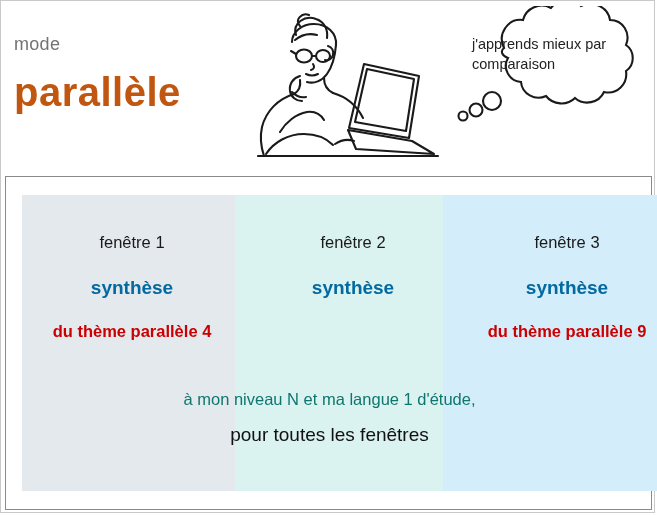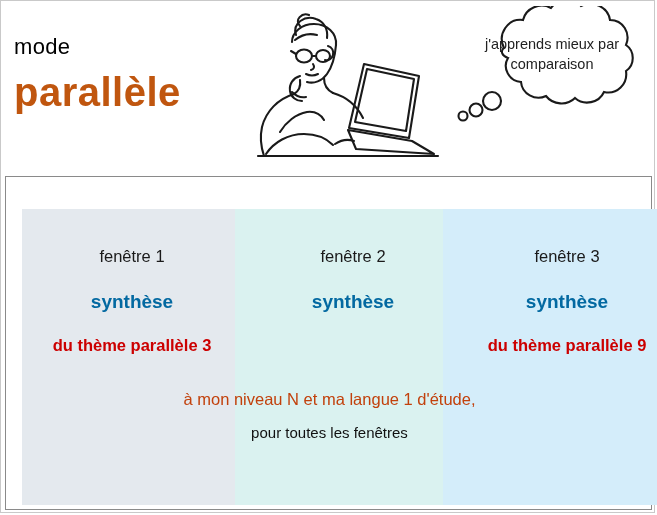--- a/index.html
+++ b/index.html
@@ -27,22 +27,22 @@
   .header {
     position: absolute;
     left: 0; top: 0;
     width: 657px;
     height: 172px;
   }
   .mode-label {
     position: absolute;
     left: 14px;
     top: 34px;
-    font-size: 22px;
-    color: #000000;
+    font-size: 18px;
+    color: #737373;
     letter-spacing: 0.3px;
   }
   .mode-title {
     position: absolute;
     left: 14px;
     top: 70px;
     font-size: 40px;
     font-weight: bold;
     color: #c0560f;
     letter-spacing: 0.5px;
@@ -61,21 +61,21 @@
     left: 452px;
     top: 6px;
     width: 200px;
     height: 126px;
   }
   .bubble-text {
     position: absolute;
     left: 472px;
     top: 34px;
     width: 160px;
-    text-align: center;
+    text-align: left;
     font-size: 14.5px;
     color: #222222;
     line-height: 20px;
   }
 
   
   .panel {
     position: absolute;
     left: 5px;
     top: 176px;
@@ -86,21 +86,21 @@
     background: #ffffff;
   }
   .columns {
     position: absolute;
     left: 0; top: 0;
     width: 647px;
     height: 332px;
   }
   .col {
     position: absolute;
-    top: 32px;
+    top: 18px;
     width: 220px;
     height: 296px;
   }
   .col1 { left: 16px;  background: #e4e9ee; }
   .col2 { left: 229px; background: #daf2f0; padding-left: 16px; }
   .col3 { left: 437px; background: #d4edfa; }
 
   .col-head {
     position: absolute;
     top: 38px;
@@ -132,29 +132,29 @@
     line-height: 25px;
   }
 
   .footer-line1 {
     position: absolute;
     left: 0;
     top: 213px;
     width: 647px;
     text-align: center;
     font-size: 16.5px;
-    color: #c2410c;
+    color: #0f766e;
   }
   .footer-line2 {
     position: absolute;
     left: 0;
     top: 247px;
     width: 647px;
     text-align: center;
-    font-size: 15px;
+    font-size: 19px;
     color: #111111;
   }
 </style>
 </head>
 <body>
 
 <div class="page-border"></div>
 
 <div class="header">
   <div class="mode-label">mode</div>
@@ -215,21 +215,21 @@
   </div>
   <div class="bubble-text">j'apprends mieux par comparaison</div>
 </div>
 
 <div class="panel">
   <div class="columns">
 
     <div class="col col1" style="background: rgb(228, 233, 238);">
       <div class="col-head">fenêtre 1</div>
       <div class="col-synth">synthèse</div>
-      <div class="col-sub">du thème parallèle 3</div>
+      <div class="col-sub">du thème parallèle 4</div>
     </div>
 
     <div class="col col2" style="background: rgb(218, 242, 240);">
       <div class="col-head">fenêtre 2</div>
       <div class="col-synth">synthèse</div>
     </div>
 
     <div class="col col3" style="background: rgb(212, 237, 250); padding-left: 28px;">
       <div class="col-head">fenêtre 3</div>
       <div class="col-synth">synthèse</div>

